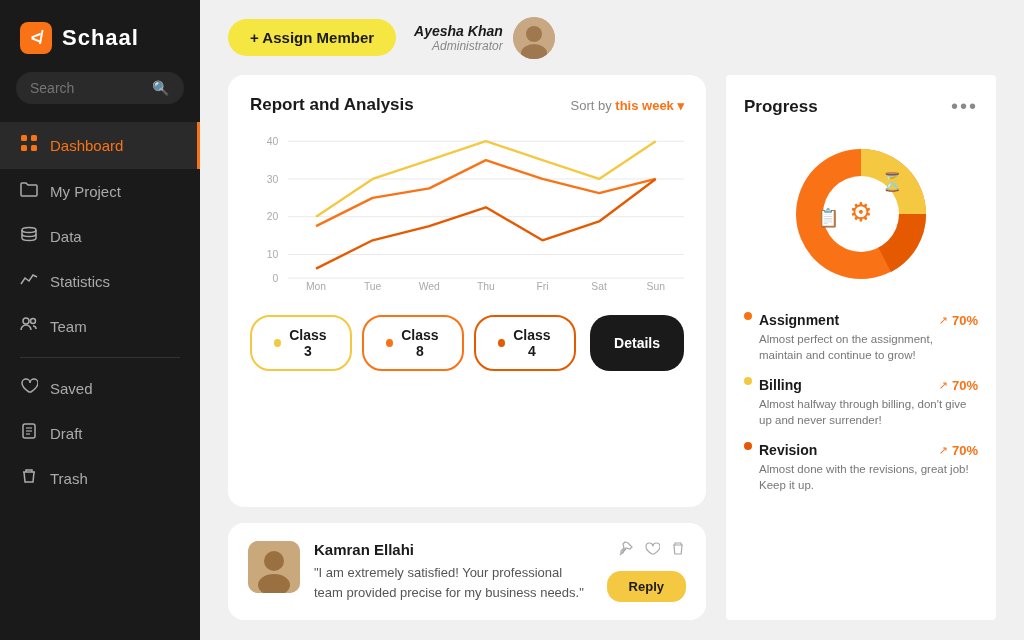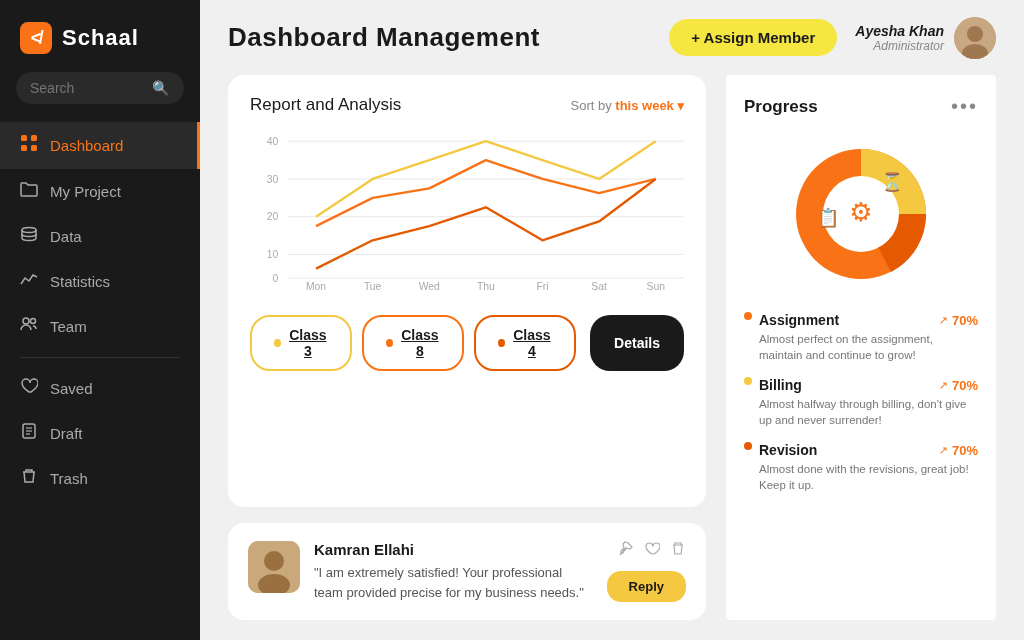--- a/index.html
+++ b/index.html
@@ -165,21 +165,21 @@
       border-radius: 16px;
       padding: 20px 22px;
     }
     .chart-card { flex: 1; }
     .chart-header {
       display: flex;
       justify-content: space-between;
       align-items: center;
       margin-bottom: 12px;
     }
-    .chart-title { font-size: 17px; font-weight: 400; color: #1a1a1a; }
+    .chart-title { font-size: 17px; font-weight: 700; color: #1a1a1a; }
     .sort-by { font-size: 13px; color: #888; }
     .sort-value { color: #f97316; font-weight: 600; cursor: pointer; }
 
     
     .chart-area { width: 100%; }
 
     
     .class-buttons {
       display: flex;
       gap: 10px;
@@ -188,21 +188,20 @@
     .class-btn {
       border-radius: 20px;
       padding: 10px 22px;
       font-size: 14px;
       font-weight: 600;
       cursor: pointer;
       display: flex;
       align-items: center;
       gap: 7px;
       border: 2px solid;
-      text-decoration: underline;
     }
     .class-btn-yellow { background: transparent; border-color: #f5c842; color: #1a1a1a; }
     .class-btn-orange { background: transparent; border-color: #f97316; color: #1a1a1a; }
     .class-btn-darkorange { background: transparent; border-color: #e55a00; color: #1a1a1a; }
     .class-btn-dot { width: 8px; height: 8px; border-radius: 50%; display: inline-block; }
     .dot-yellow { background: #f5c842; }
     .dot-orange { background: #f97316; }
     .dot-darkorange { background: #e55a00; }
     .details-btn {
       background: #1a1a1a;
@@ -402,21 +401,20 @@
         </span>
         <span>Trash</span>
       </div>
     </div>
   </div>
 </nav>
 
 <div class="main">
 
   <header class="header">
-    <h1 class="header-title">Dashboard  Management</h1>
     <div class="header-right">
       <button class="assign-btn">+ Assign Member</button>
       <div class="user-info">
         <div class="user-text">
           <div class="user-name">Ayesha Khan</div>
           <div class="user-role">Administrator</div>
         </div>
         <div class="user-avatar">
           <svg width="42" height="42" viewBox="0 0 42 42">
               <circle cx="21" cy="21" r="21" fill="#c8a882"></circle>

